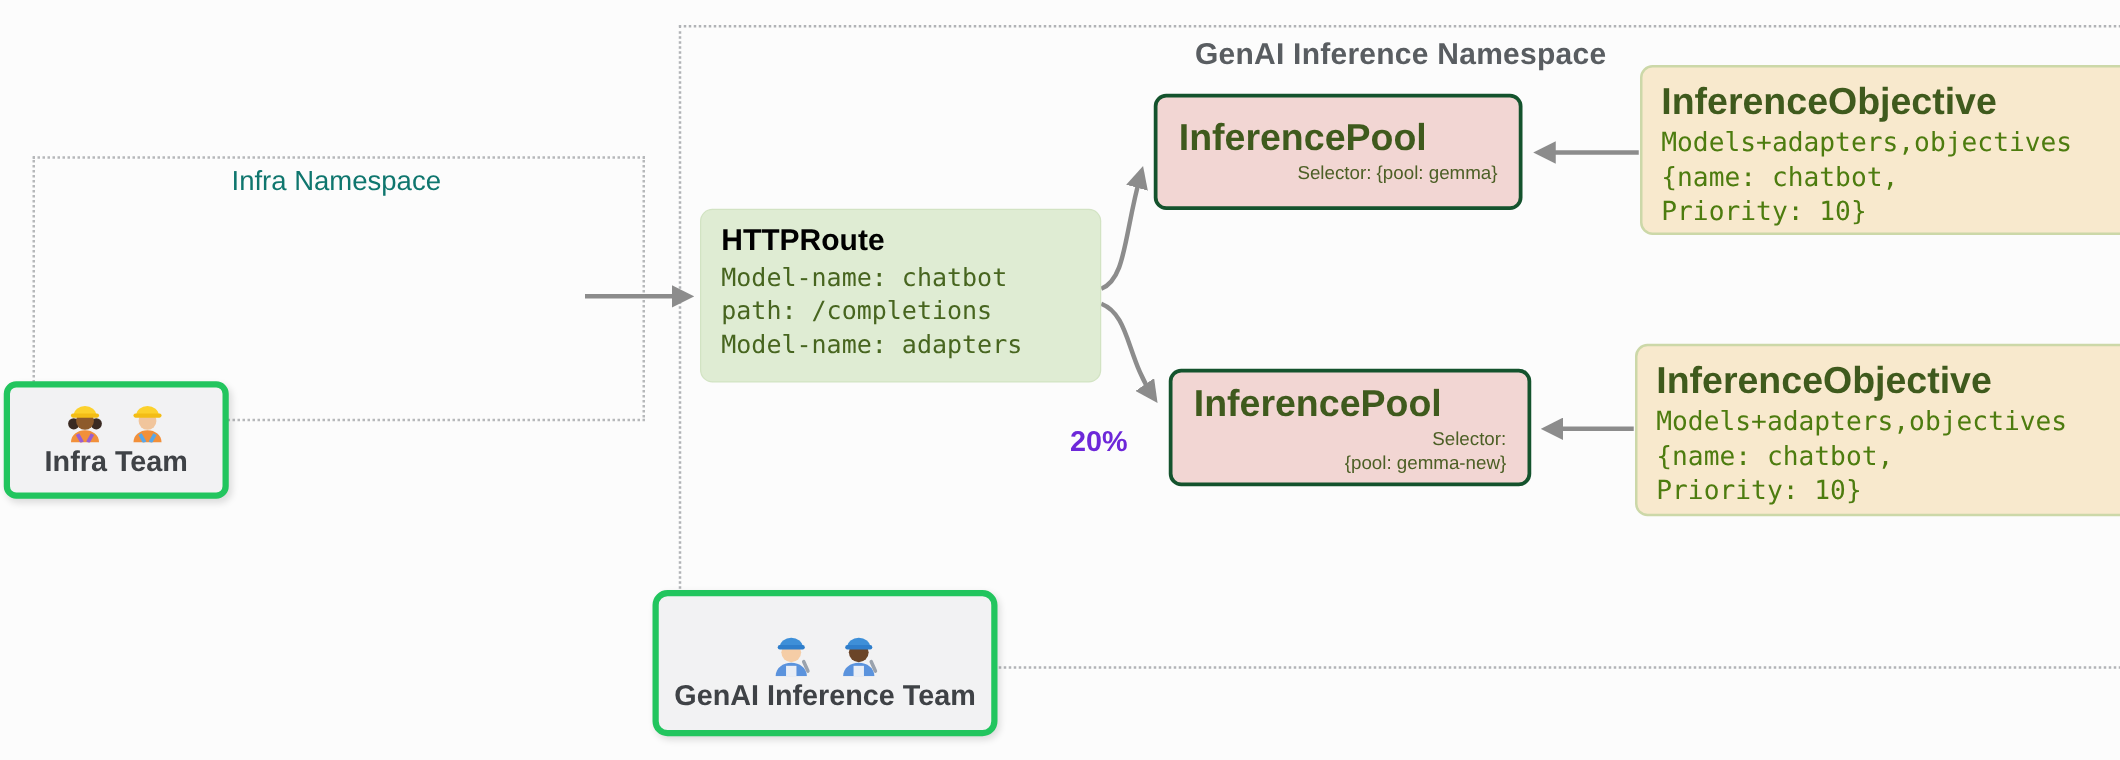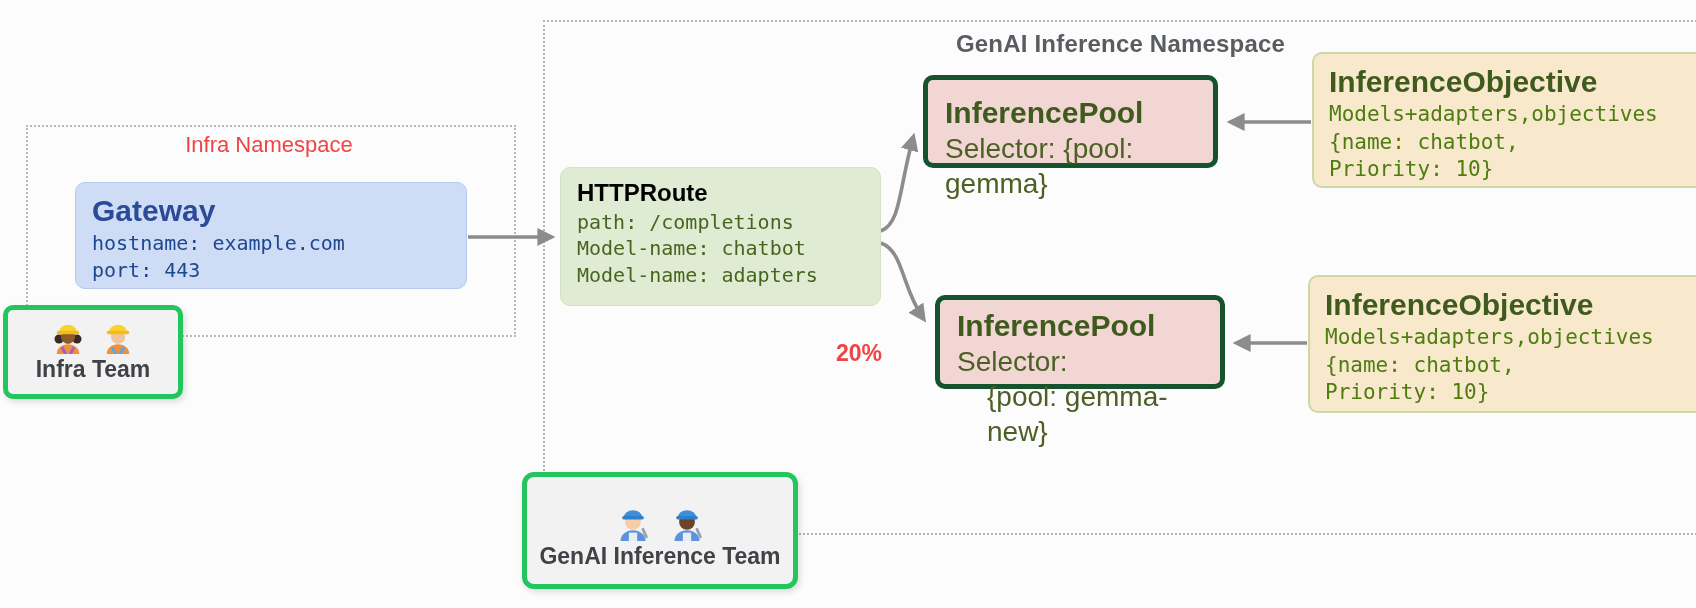--- a/index.html
+++ b/index.html
@@ -8,61 +8,61 @@
     font-family:"Liberation Sans",sans-serif;position:relative;
   }
   .canvas{position:absolute;left:0;top:0;width:1696px;height:608px;overflow:hidden;}
 
   
   .ns{position:absolute;border:2px dotted #b1b3b6;background:transparent;}
   .ns-genai{left:543px;top:20px;width:1170px;height:511px;}
   .ns-infra{left:26px;top:125px;width:486px;height:208px;border-color:#b6b8ba;}
   .ns-title{position:absolute;text-align:center;color:#595d61;}
   .ns-title-genai{left:543px;top:30px;width:1155px;font-size:24px;font-weight:bold;letter-spacing:.2px;}
-  .ns-title-infra{left:26px;top:132px;width:486px;font-size:22px;font-weight:400;color:#ef4444;}
+  .ns-title-infra{left:26px;top:132px;width:486px;font-size:22px;font-weight:400;color:#0f766e;}
 
   
   svg.arrows{position:absolute;left:0;top:0;width:1696px;height:608px;pointer-events:none;}
 
   
   .node{position:absolute;border-radius:10px;box-sizing:border-box;}
   .node h3{margin:0;font-size:30px;font-weight:bold;line-height:1.28;}
   .mono{font-family:"DejaVu Sans Mono","Liberation Mono",monospace;font-size:20px;line-height:1.33;white-space:pre;}
-  .sansline{font-size:28px;line-height:1.24;}
+  .sansline{font-size:15px;line-height:1.24;text-align:right;}
 
   .gateway{left:75px;top:182px;width:392px;height:107px;background:#cedcf6;border:1.5px solid #b7c9f1;padding:9px 16px;}
   .gateway h3{color:#2b4b96;}
   .gateway .mono{color:#1d478f;}
 
   .httproute{left:560px;top:167px;width:321px;height:139px;background:#dfecd3;border:1px solid #d2e3c3;padding:10px 16px;}
   .httproute h3{font-size:24px;color:#000000;}
   .httproute .mono{color:#47651f;}
 
-  .pool{background:#f2d6d3;border:5px solid #14532d;padding:9px 17px;}
+  .pool{background:#f2d6d3;border:3px solid #14532d;padding:9px 17px;}
   .pool h3{color:#3f5a1d;}
   .pool .sansline{color:#4c5f25;}
   .pool-top{left:923px;top:75px;width:295px;height:93px;padding-top:14px;}
   .pool-bottom{left:935px;top:295px;width:290px;height:94px;padding-top:7px;}
   .indent{padding-left:30px;}
 
   .objective{background:#f8e9cd;border:2px solid #ccd8a8;padding:9px 15px;}
   .objective h3{color:#3f5a1d;}
   .objective .mono{color:#4d7c0f;font-size:21px;line-height:1.3;}
   .obj-top{left:1312px;top:52px;width:400px;height:136px;}
   .obj-bottom{left:1308px;top:275px;width:400px;height:138px;}
 
   
   .team{position:absolute;background:#f2f2f3;border:5px solid #22c55e;border-radius:10px;
         box-shadow:2px 3px 6px rgba(0,0,0,.13);text-align:center;box-sizing:border-box;}
   .team-infra{left:3px;top:305px;width:180px;height:94px;padding-top:8px;}
   .team-genai{left:522px;top:472px;width:276px;height:117px;padding-top:24px;border-radius:12px;}
   .team .people{display:flex;justify-content:center;gap:14px;}
   .team .label{font-size:23px;font-weight:bold;color:#3f4246;margin-top:2px;}
 
-  .split-label{position:absolute;left:836px;top:340px;font-size:23px;font-weight:bold;color:#ef4444;}
+  .split-label{position:absolute;left:856px;top:340px;font-size:23px;font-weight:bold;color:#6d28d9;}
 </style>
 </head>
 <body>
 
 <div class="canvas">
 
   <div class="ns ns-genai"></div>
   <div class="ns ns-infra"></div>
   <div class="ns-title ns-title-genai">GenAI Inference Namespace</div>
   <div class="ns-title ns-title-infra">Infra Namespace</div>
@@ -75,30 +75,25 @@
     </defs>
     <g stroke="#8c8c8c" stroke-width="3.6" fill="none">
       <path d="M468 237 H550" marker-end="url(#ah)"></path>
       <path d="M881 231 C901 223 899 188 913 138" marker-end="url(#ah)"></path>
       <path d="M881 243 C904 252 901 286 923 318" marker-end="url(#ah)"></path>
       <path d="M1311 122 H1232" marker-end="url(#ah)"></path>
       <path d="M1307 343 H1238" marker-end="url(#ah)"></path>
     </g>
   </svg>
 
-  <div class="node gateway">
-    <h3>Gateway</h3>
-    <div class="mono">hostname: example.com</div>
-    <div class="mono">port: 443</div>
-  </div>
 
   <div class="node httproute">
     <h3>HTTPRoute</h3>
+    <div class="mono">Model-name: chatbot</div>
     <div class="mono">path: /completions</div>
-    <div class="mono">Model-name: chatbot</div>
     <div class="mono">Model-name: adapters</div>
   </div>
 
   <div class="node pool pool-top">
     <h3>InferencePool</h3>
     <div class="sansline">Selector: {pool: gemma}</div>
   </div>
 
   <div class="node pool pool-bottom">
     <h3>InferencePool</h3>

